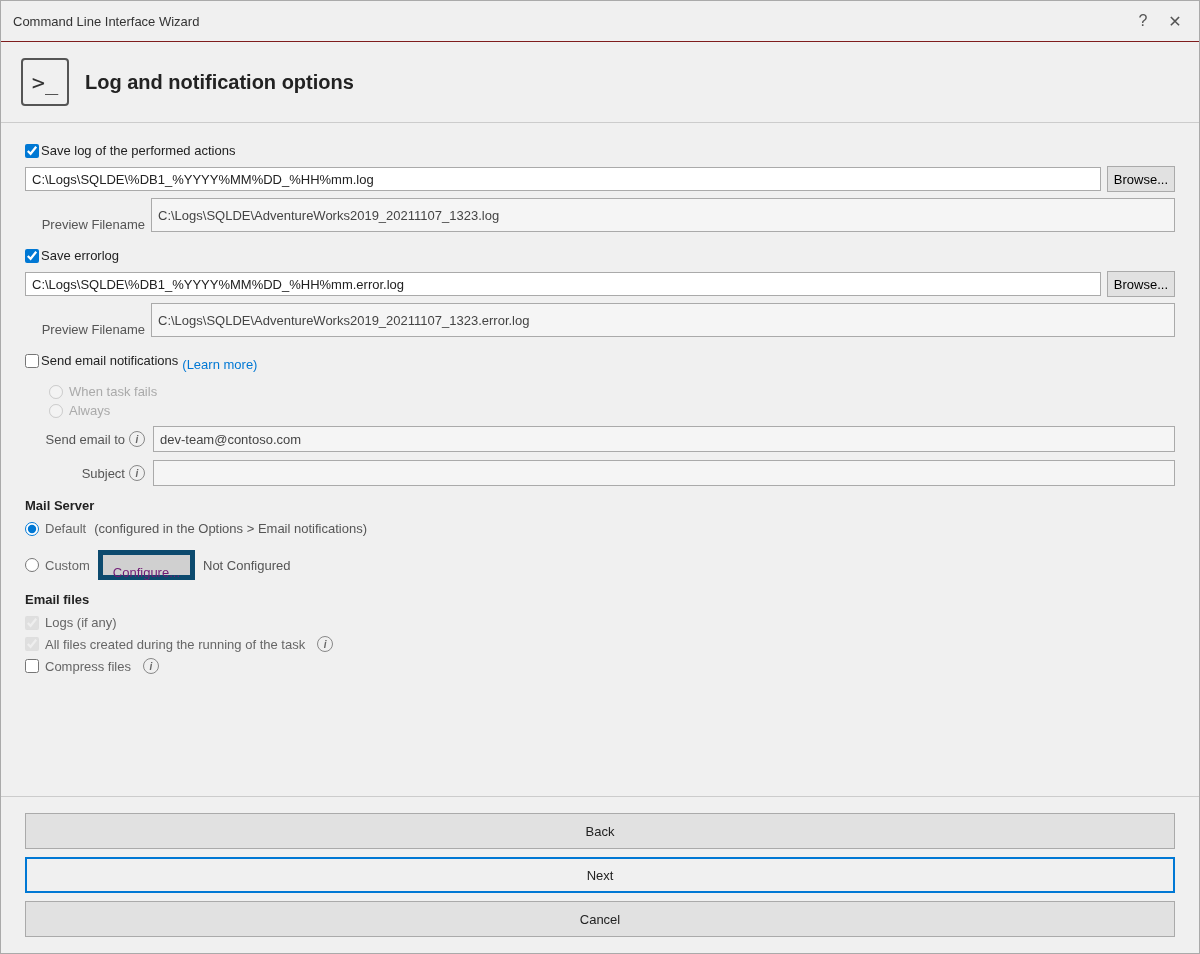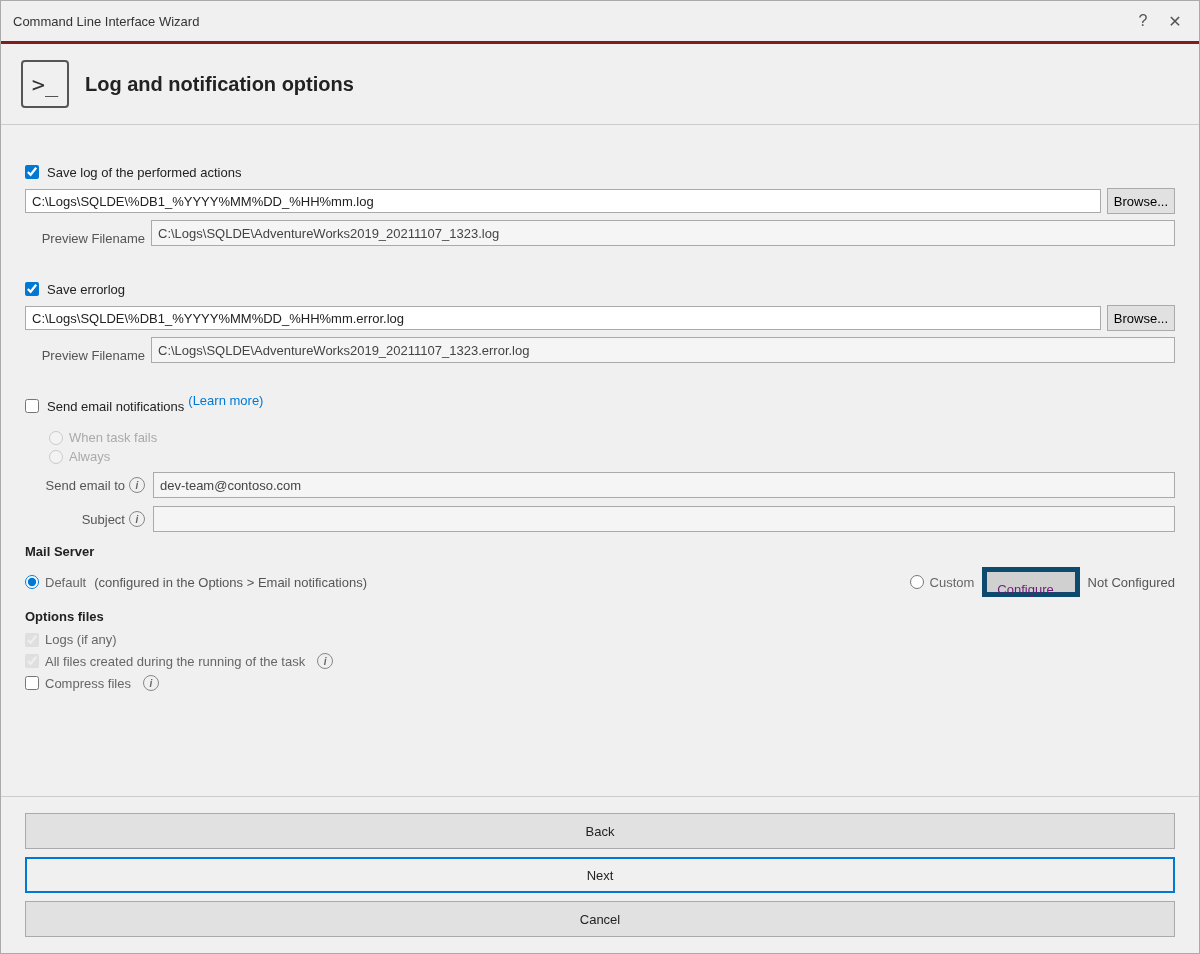--- a/index.html
+++ b/index.html
@@ -16,21 +16,21 @@
       width: 1200px;
       min-height: 954px;
       background: #f0f0f0;
       border: 1px solid #aaa;
       box-shadow: 2px 2px 8px rgba(0,0,0,0.3);
       display: flex;
       flex-direction: column;
     }
     .title-bar {
       background: #f0f0f0;
-      border-bottom: 3px solid #7f1d1d;
+      border-bottom: 1px solid #7f1d1d;
       padding: 8px 12px;
       display: flex;
       align-items: center;
       justify-content: space-between;
     }
     .title-bar-left {
       font-size: 13px;
       font-weight: normal;
       color: #333;
     }
@@ -85,26 +85,25 @@
       overflow-y: auto;
     }
 
     .section-row {
       display: flex;
       align-items: center;
       margin-bottom: 8px;
     }
     .checkbox-label {
       display: flex;
-      align-items: flex-start;
-      gap: 8px;
-      font-size: 13px;
-      color: #222;
-      cursor: pointer;
-      margin-top: 20px;
+      align-items: center;
+      gap: 2px;
+      font-size: 13px;
+      color: #222;
+      cursor: pointer;
     }
     input[type="checkbox"] {
       width: 14px;
       height: 14px;
       cursor: pointer;
       accent-color: #0078d4;
     }
     input[type="radio"] {
       width: 14px;
       height: 14px;
@@ -146,21 +145,21 @@
     .preview-label {
       font-size: 13px;
       color: #555;
       white-space: nowrap;
       width: 120px;
       text-align: right;
     }
     .preview-value {
       flex: 1;
       height: 26px;
-      padding: 0 6px;
+      padding: 16px 6px;
       border: 1px solid #aaa;
       background: #f5f5f5;
       font-size: 13px;
       color: #444;
       display: flex;
       align-items: center;
     }
 
     .email-section {
       margin-top: 4px;
@@ -235,23 +234,22 @@
     .section-heading {
       font-size: 13px;
       font-weight: 700;
       color: #222;
       margin: 12px 0 8px 0;
     }
 
     .mail-server-options {
       margin-left: 0;
       display: flex;
-      flex-direction: row;
+      flex-direction: column;
       gap: 14px;
-      justify-content: space-between;
     }
     .mail-server-row {
       display: flex;
       align-items: center;
       gap: 8px;
     }
     .mail-server-label {
       font-size: 13px;
       color: #666;
     }
@@ -416,21 +414,21 @@
             <input type="radio" name="mail_server" style="">
             <span class="mail-server-label">Custom</span>
           </label>
           <button class="configure-btn">Configure...</button>
           <span class="not-configured">Not Configured</span>
         </div>
       </div>
     </div>
 
     <div class="attach-section">
-      <div class="section-heading">Options files</div>
+      <div class="section-heading">Email files</div>
       <div class="attach-checkbox-row">
         <input type="checkbox" checked="" disabled="" style="opacity: 0.5;">
         <span class="attach-checkbox-label normal">Logs (if any)</span>
       </div>
       <div class="attach-checkbox-row">
         <input type="checkbox" checked="" disabled="" style="opacity: 0.5;">
         <span class="attach-checkbox-label normal">All files created during the running of the task</span>
         <span class="info-icon" style="margin-left:6px;">i</span>
       </div>
       <div class="attach-checkbox-row">

